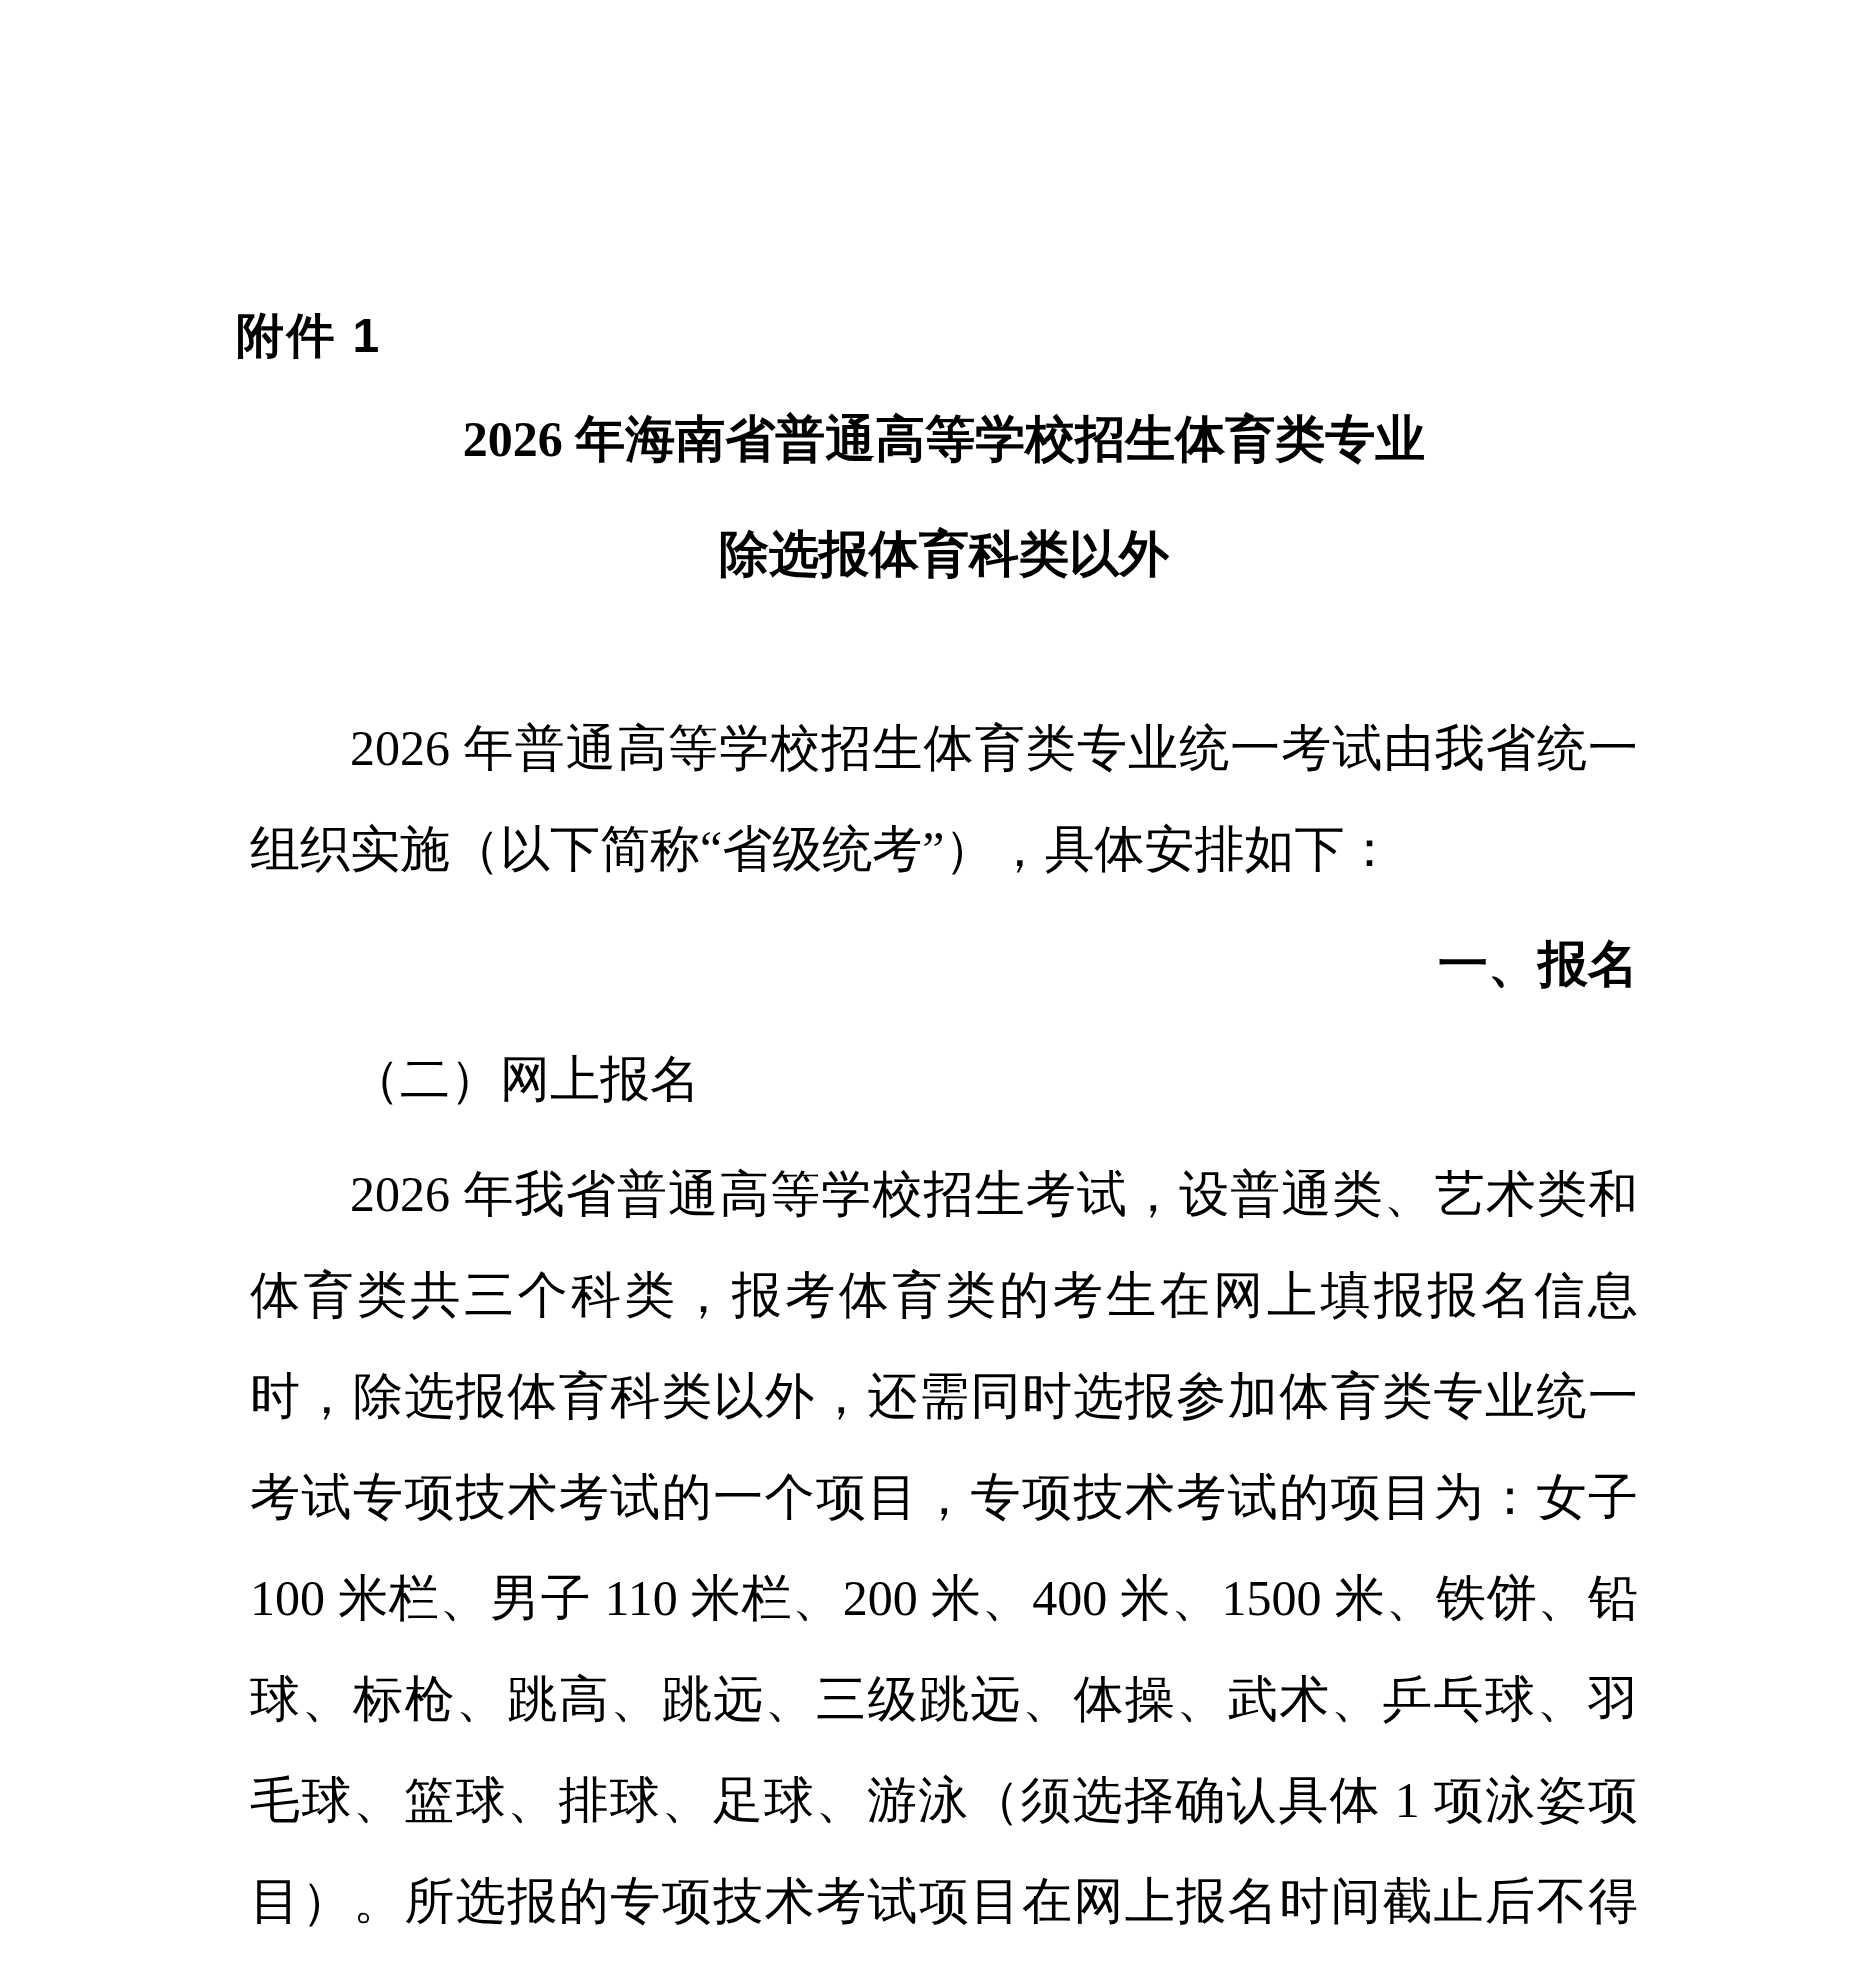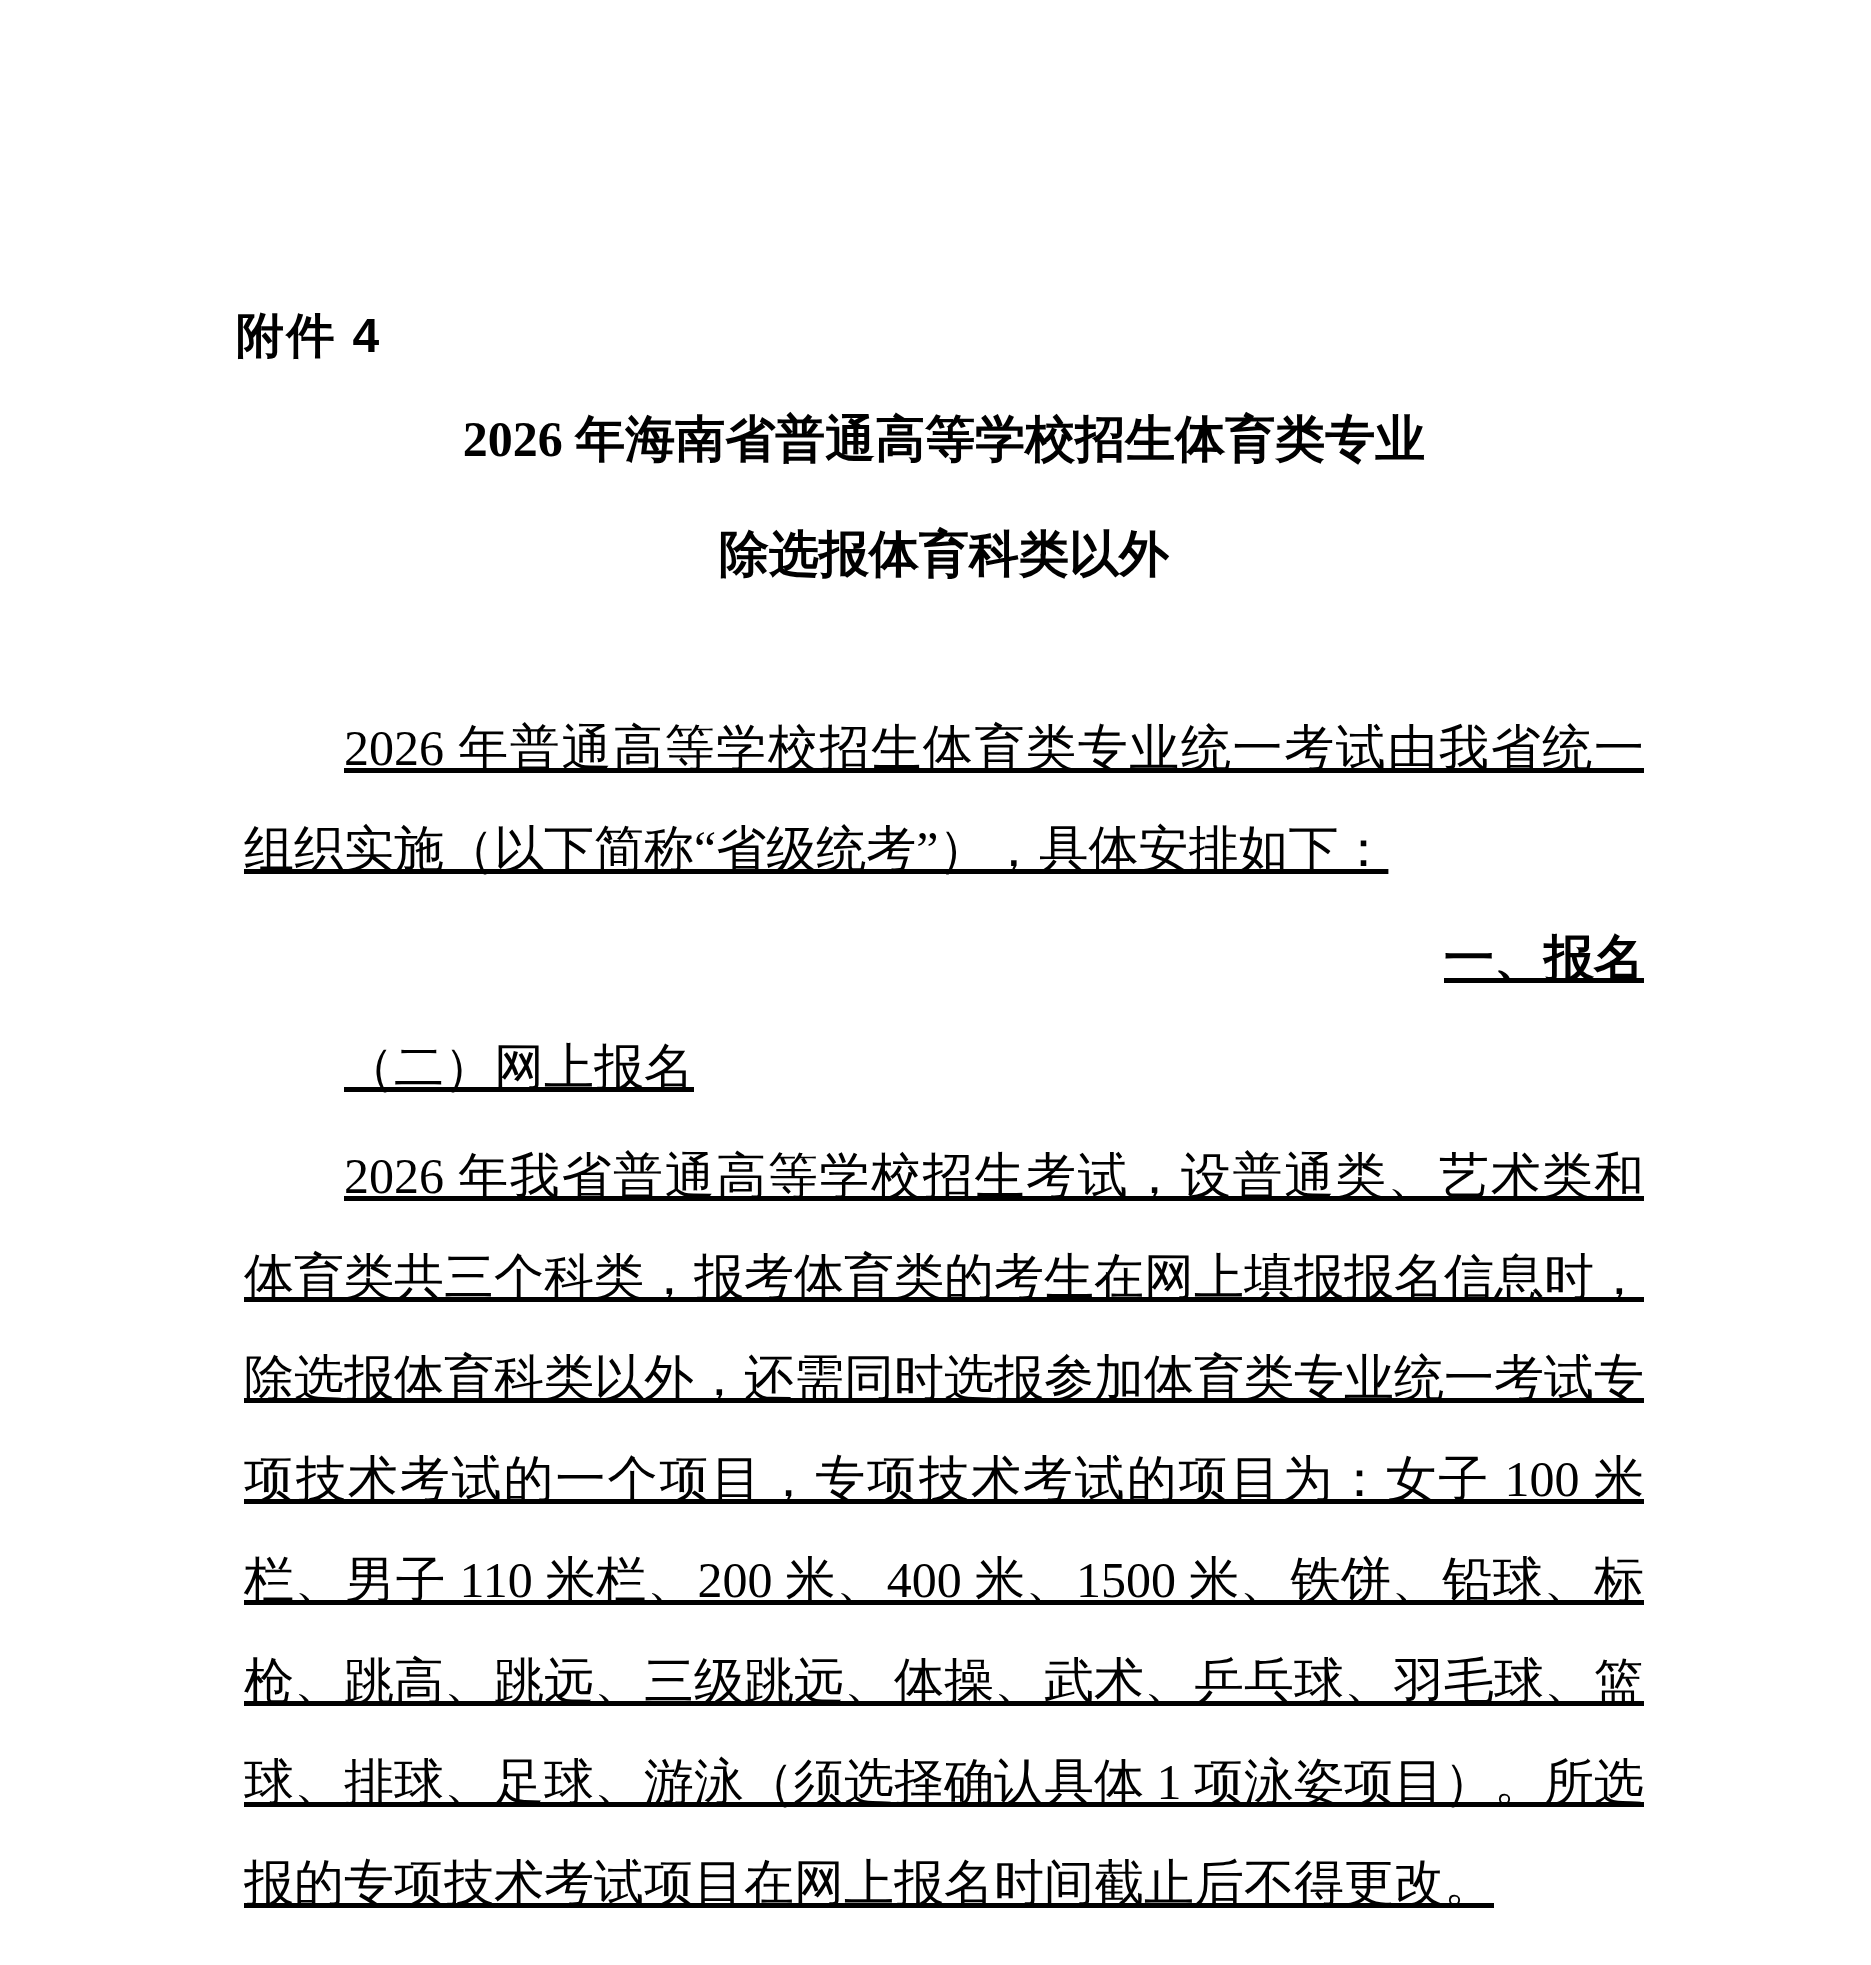--- a/index.html
+++ b/index.html
@@ -42,24 +42,23 @@
     display: block;
   }
   .doc-body {
     margin-top: 86px;
     font-family: "Liberation Serif", "DejaVu Serif", serif;
     font-size: 50px;
     line-height: 101px;
     text-align: justify;
   }
   .doc-body p {
-    margin: 8px;
+    margin: 14px;
     padding: 0;
     text-indent: 2em;
-    text-decoration: underline;
   }
   .para-body {
     font-family: "Liberation Serif", "DejaVu Serif", serif;
     font-weight: 400;
     text-align: justify;
   }
   .para-heading-black {
     font-family: "Liberation Sans", "DejaVu Sans", sans-serif;
     font-weight: 700;
     text-align: right;
@@ -68,21 +67,21 @@
     font-family: "Liberation Serif", "DejaVu Serif", serif;
     font-weight: 400;
     text-align: left;
   }
 </style>
 </head>
 <body>
 
 <div class="page">
   <div class="content">
-    <div class="attachment-label">附件 4</div>
+    <div class="attachment-label">附件 1</div>
     <div class="doc-title">
       <span class="title-line">2026 年海南省普通高等学校招生体育类专业</span>
       <span class="title-line">除选报体育科类以外</span>
     </div>
     <div class="doc-body">
         <p class="para-body">2026 年普通高等学校招生体育类专业统一考试由我省统一组织实施（以下简称“省级统考”），具体安排如下：</p>
         <p class="para-heading-black">一、报名</p>
         <p class="para-heading-kaiti">（二）网上报名</p>
         <p class="para-body">2026 年我省普通高等学校招生考试，设普通类、艺术类和体育类共三个科类，报考体育类的考生在网上填报报名信息时，除选报体育科类以外，还需同时选报参加体育类专业统一考试专项技术考试的一个项目，专项技术考试的项目为：女子 100 米栏、男子 110 米栏、200 米、400 米、1500 米、铁饼、铅球、标枪、跳高、跳远、三级跳远、体操、武术、乒乓球、羽毛球、篮球、排球、足球、游泳（须选择确认具体 1 项泳姿项目）。所选报的专项技术考试项目在网上报名时间截止后不得更改。</p>
       </div>

